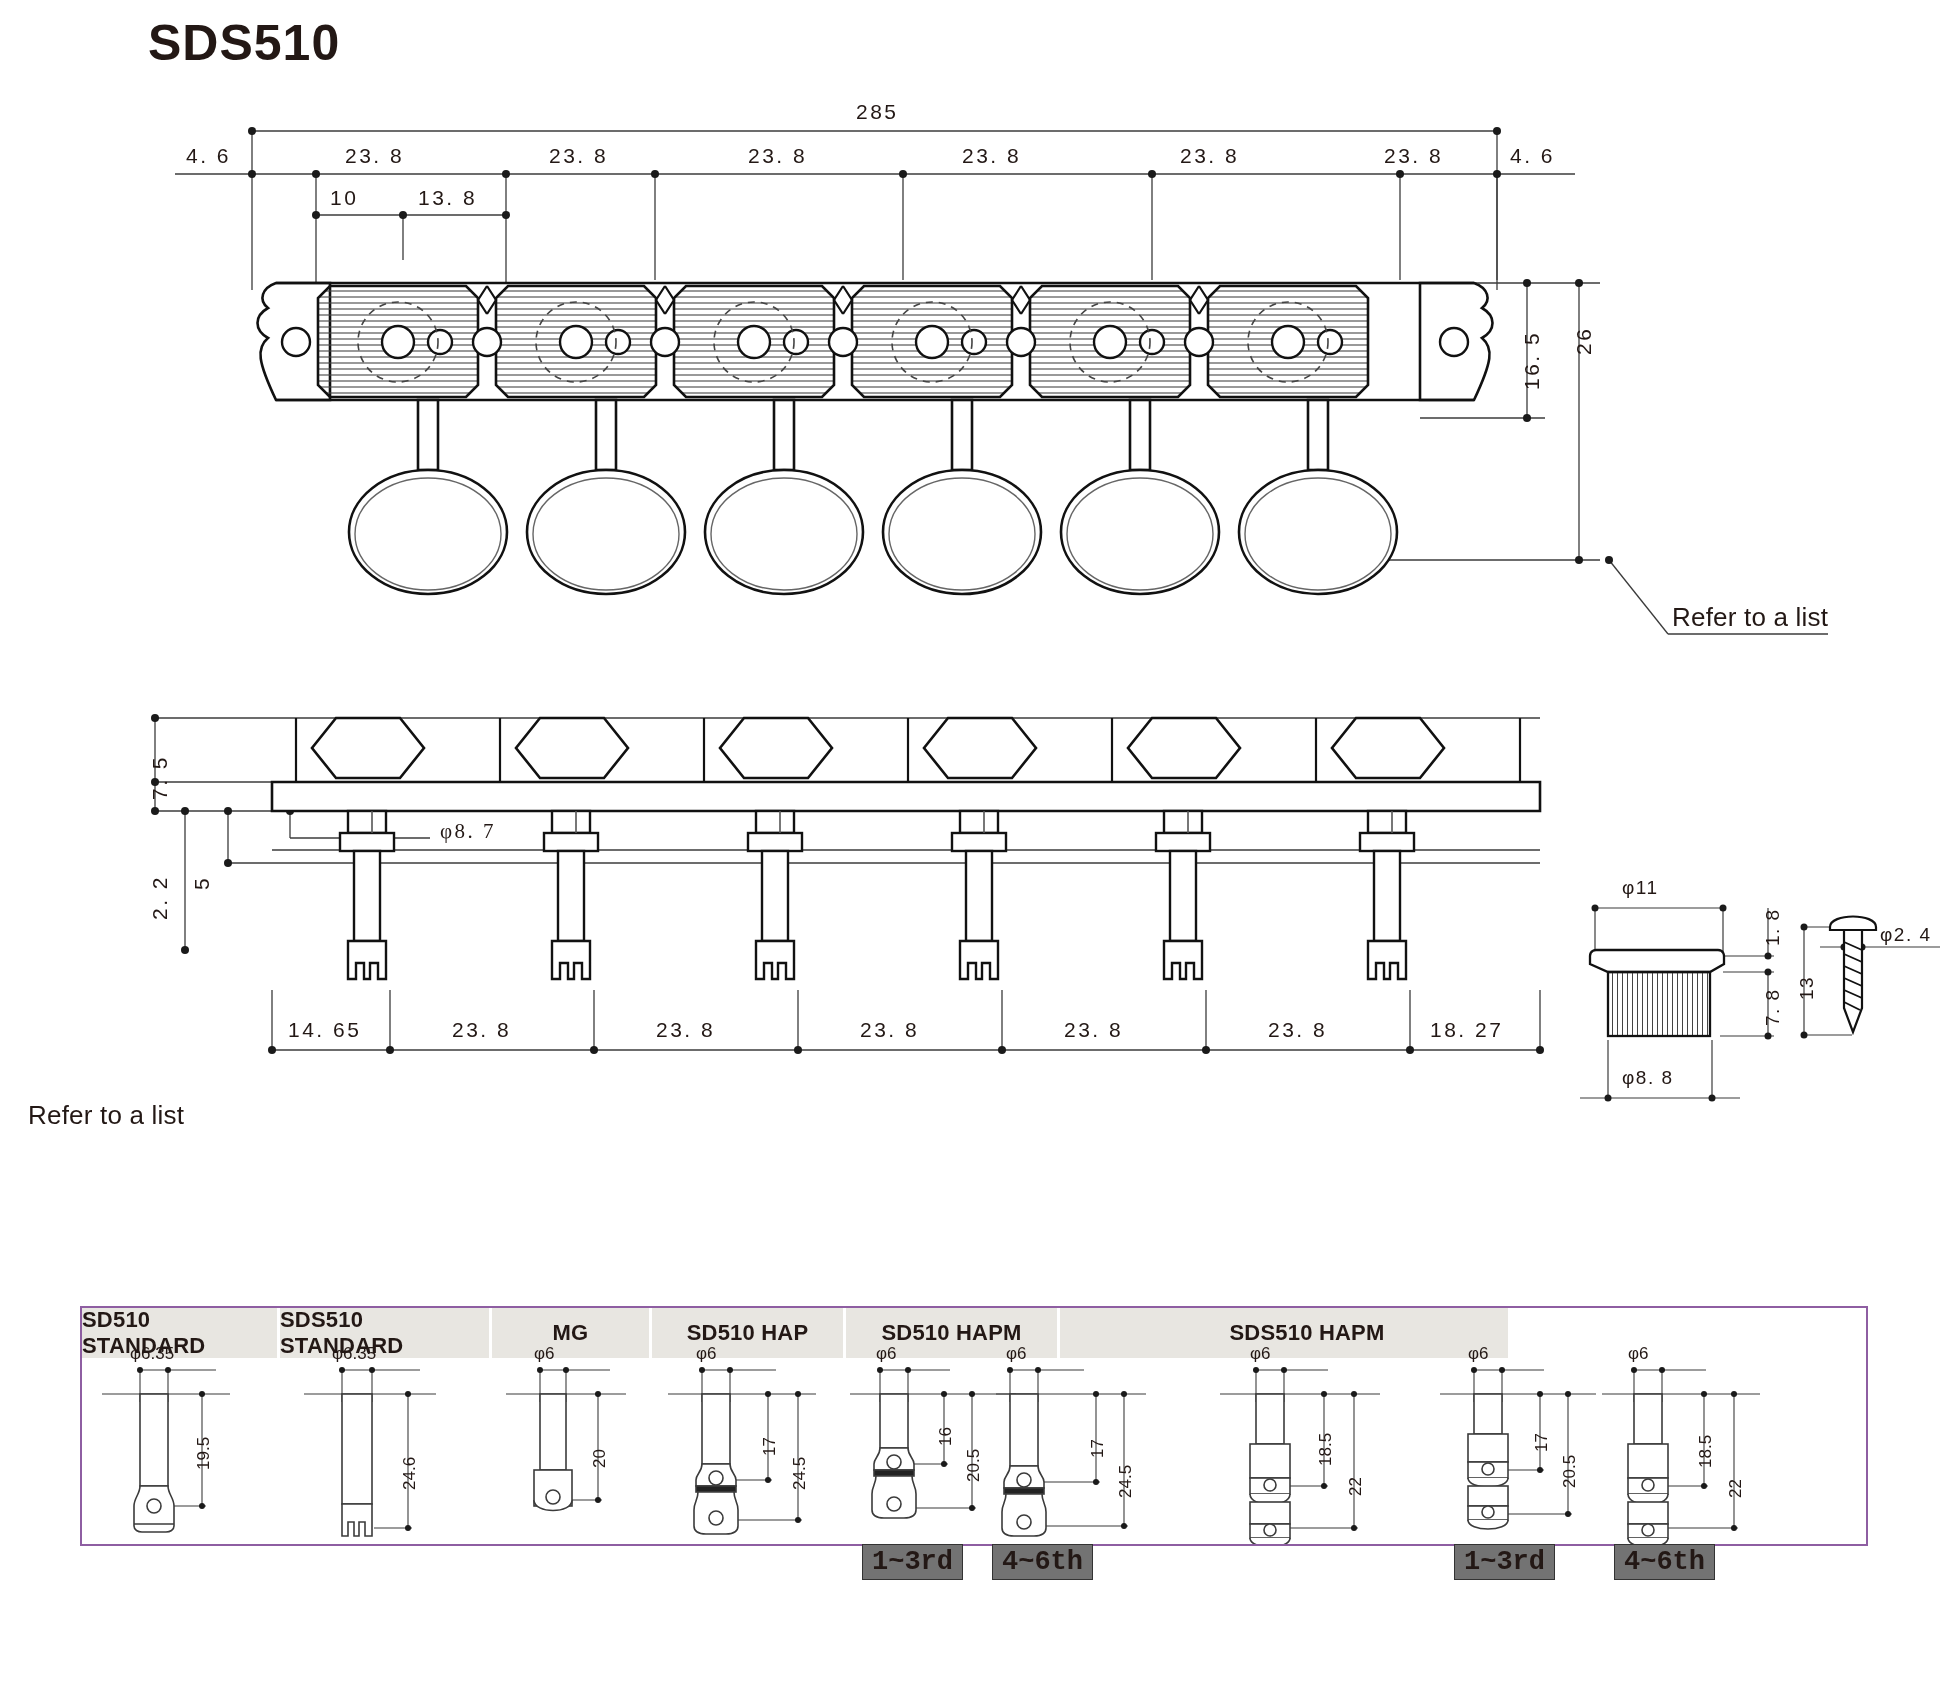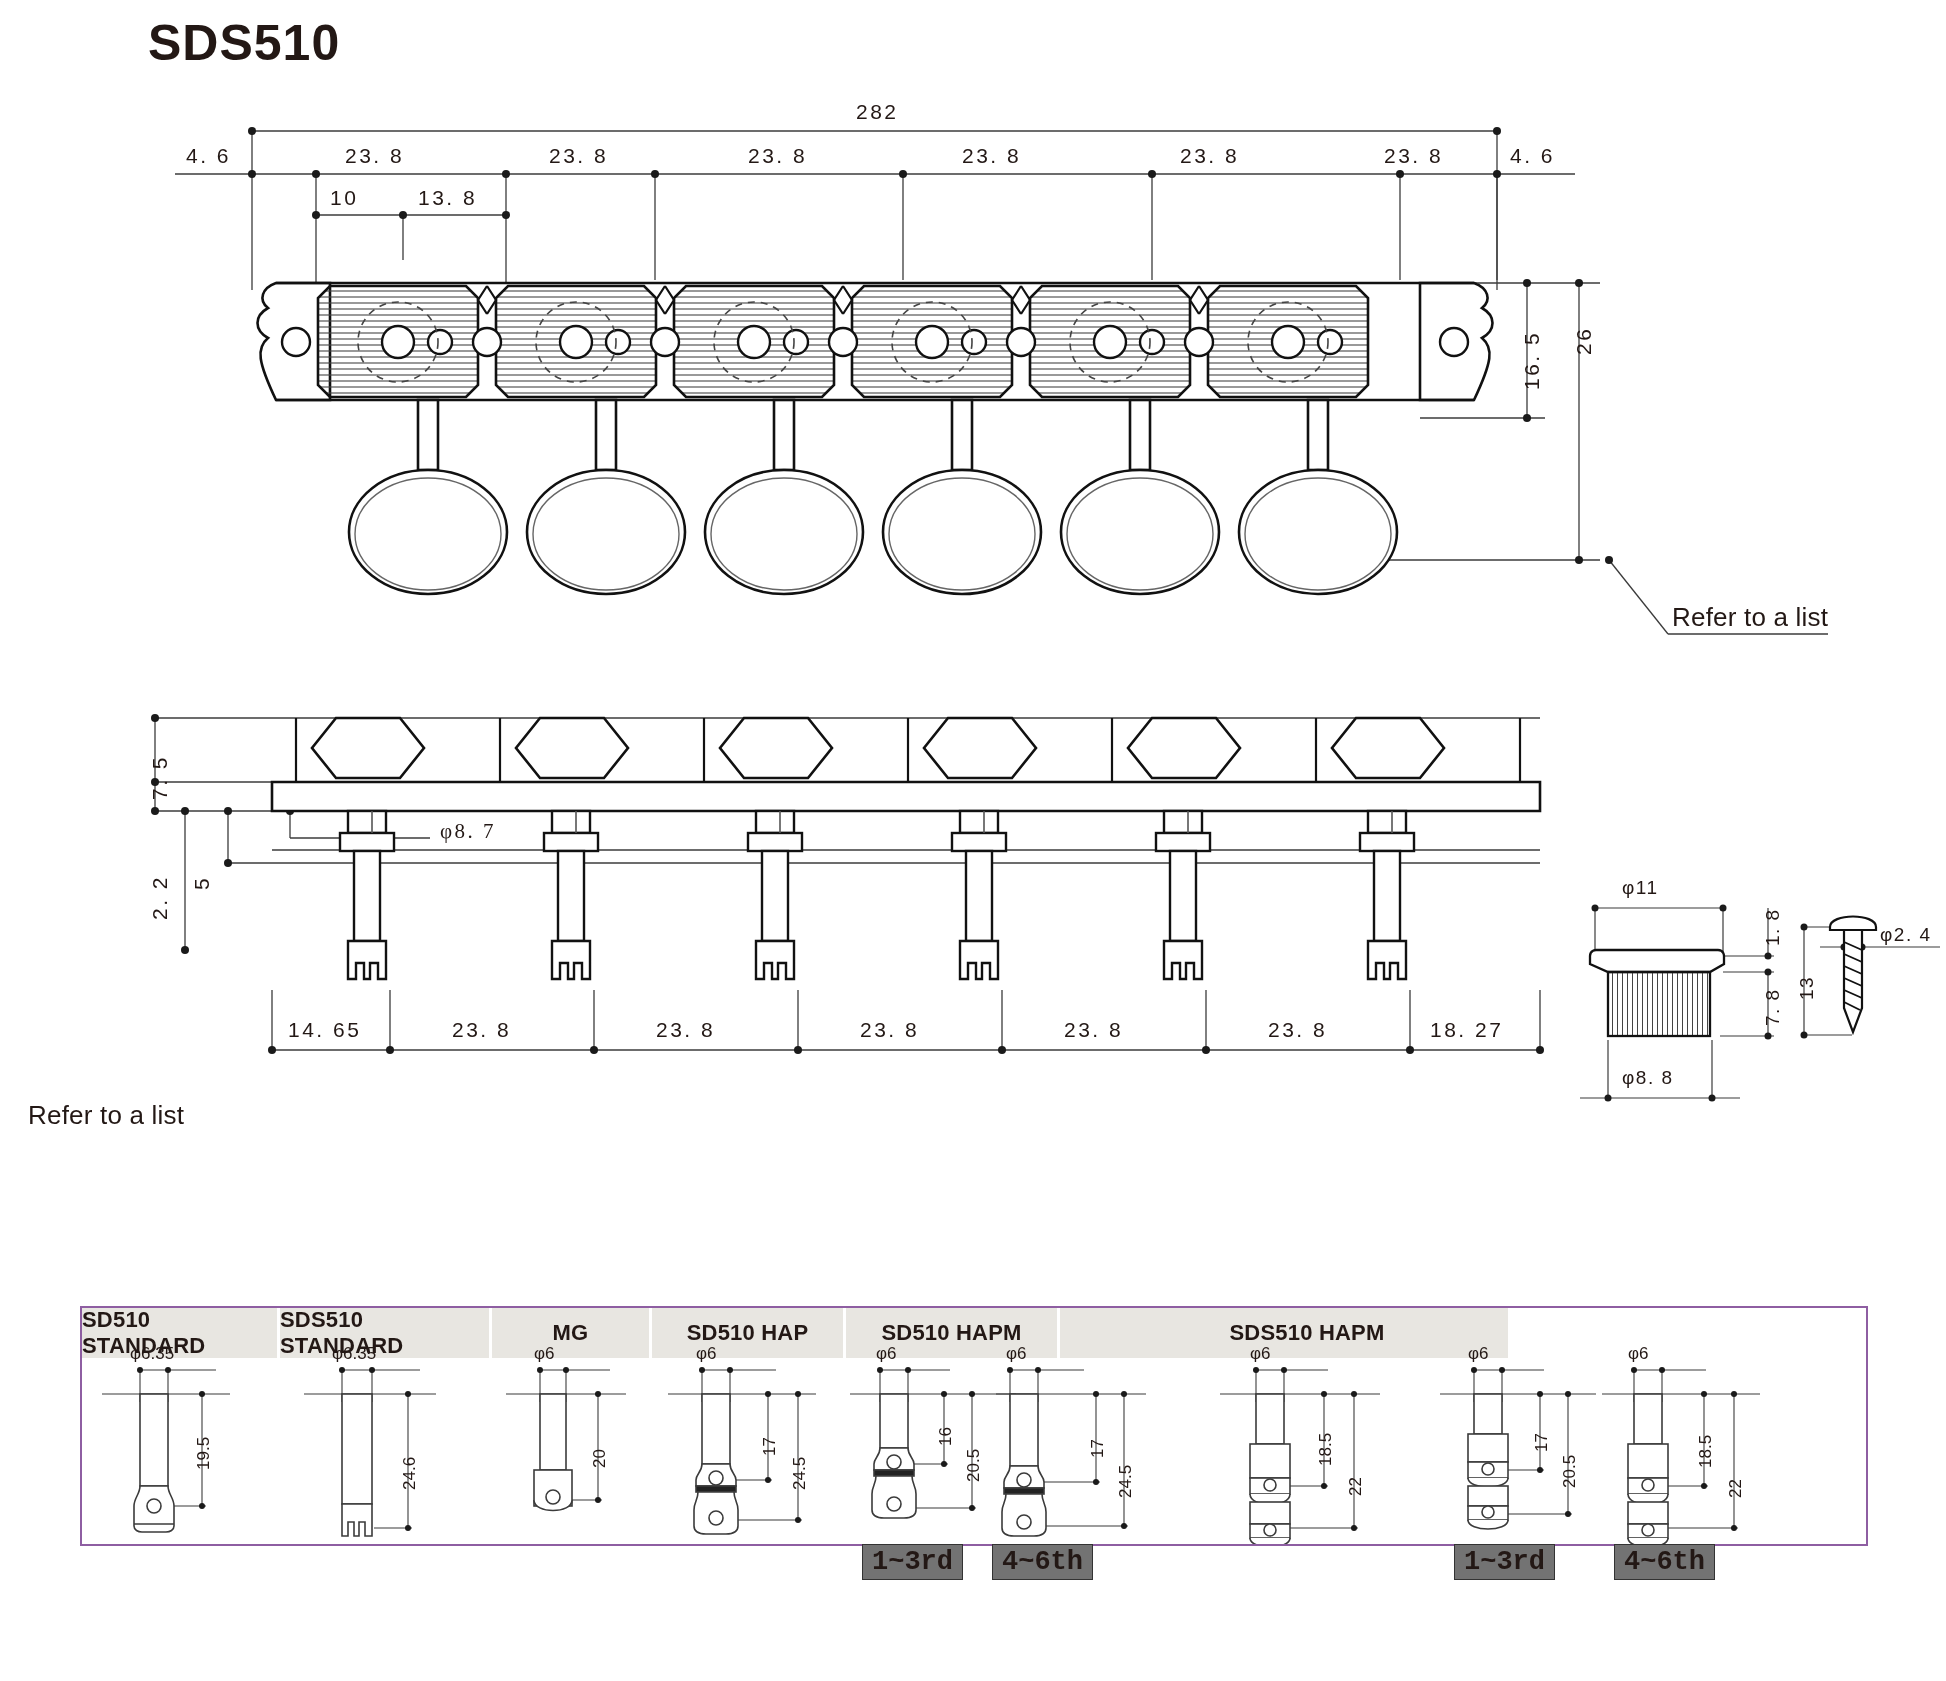--- a/index.html
+++ b/index.html
@@ -181,21 +181,21 @@
           <ellipse cx="428" cy="534" rx="73" ry="56"></ellipse>
           <ellipse cx="606" cy="534" rx="73" ry="56"></ellipse>
           <ellipse cx="784" cy="534" rx="73" ry="56"></ellipse>
           <ellipse cx="962" cy="534" rx="73" ry="56"></ellipse>
           <ellipse cx="1140" cy="534" rx="73" ry="56"></ellipse>
           <ellipse cx="1318" cy="534" rx="73" ry="56"></ellipse>
         </g>
       </g>
     </svg>
 
-    <div class="abs dim" style="left:856px;top:100px;">282</div>
+    <div class="abs dim" style="left:856px;top:100px;">285</div>
     <div class="abs dim" style="left:186px;top:144px;">4. 6</div>
     <div class="abs dim" style="left:1510px;top:144px;">4. 6</div>
     <div class="abs dim" style="left:345px;top:144px;">23. 8</div>
     <div class="abs dim" style="left:549px;top:144px;">23. 8</div>
     <div class="abs dim" style="left:748px;top:144px;">23. 8</div>
     <div class="abs dim" style="left:962px;top:144px;">23. 8</div>
     <div class="abs dim" style="left:1180px;top:144px;">23. 8</div>
     <div class="abs dim" style="left:1384px;top:144px;">23. 8</div>
     <div class="abs dim" style="left:330px;top:186px;">10</div>
     <div class="abs dim" style="left:418px;top:186px;">13. 8</div>

